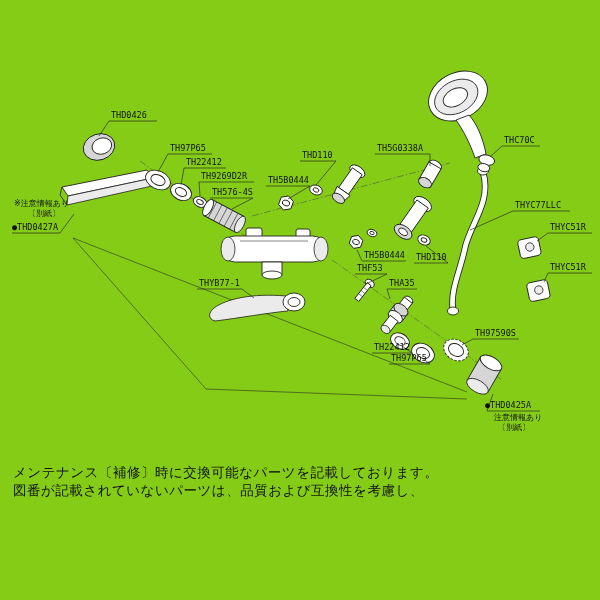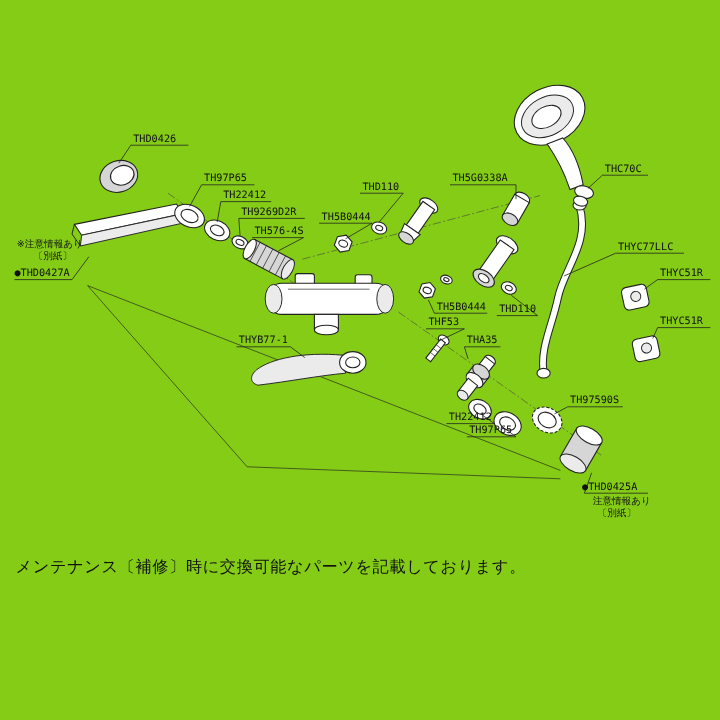--- a/index.html
+++ b/index.html
@@ -241,15 +241,16 @@
   <text class="note" x="14" y="206">※注意情報あり</text>
   <text class="note" x="28" y="216">〔別紙〕</text>
   <text class="lbl" x="12" y="230">●THD0427A</text>
   <text class="lbl" x="485" y="408">●THD0425A</text>
   <text class="note" x="494" y="420">注意情報あり</text>
   <text class="note" x="498" y="430">〔別紙〕</text>
 </svg>
 
 <div class="footer">
   <div>メンテナンス〔補修〕時に交換可能なパーツを記載しております。</div>
+  <div>図番が記載されていないパーツは、品質および互換性を考慮し、</div>
 </div>
 
 </div>
 
 </body></html>

